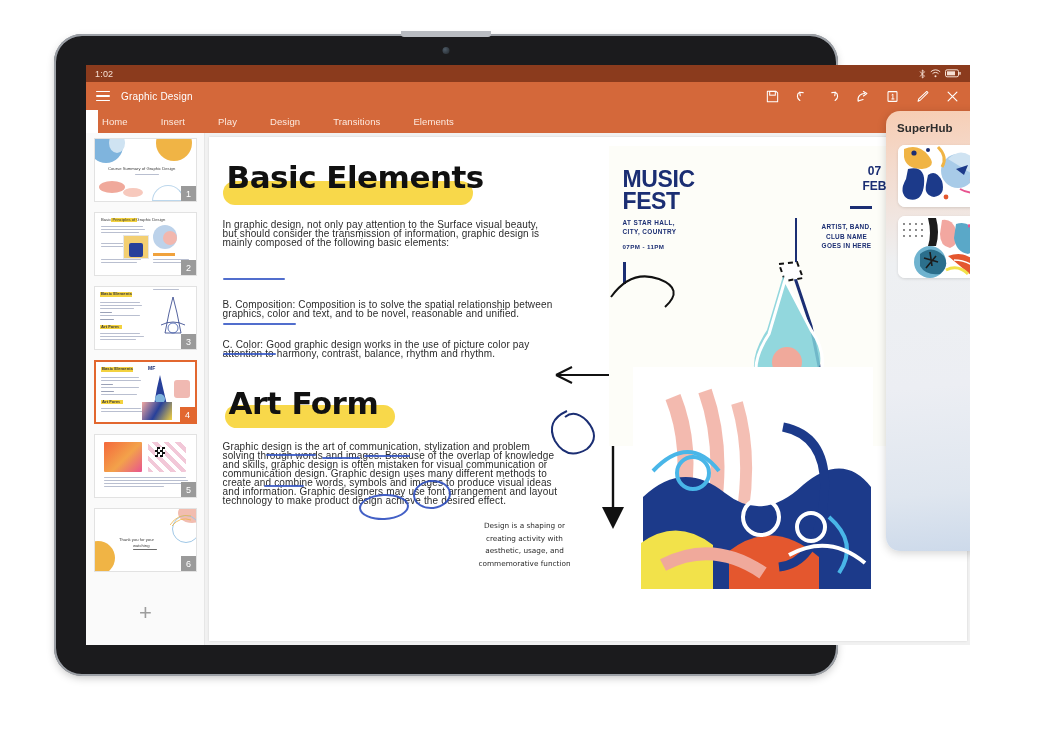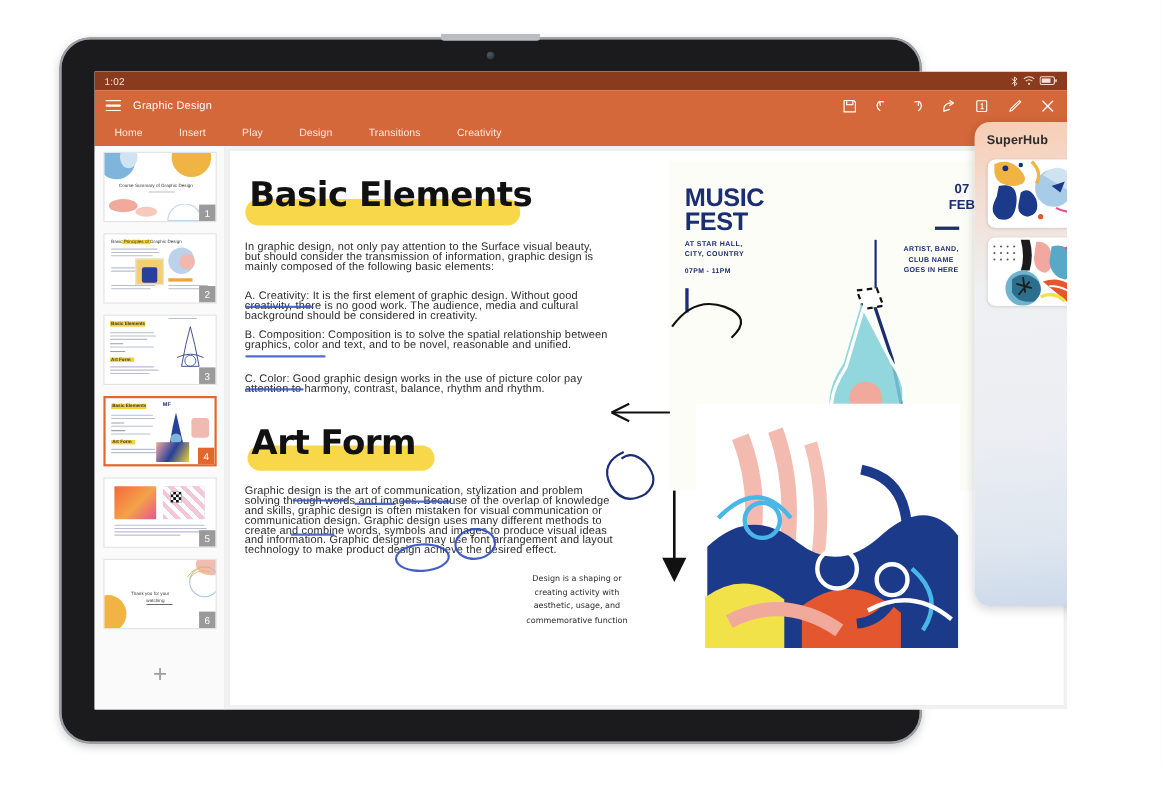--- a/index.html
+++ b/index.html
@@ -54,23 +54,23 @@
   .hamburger span{position:absolute;left:0;width:14px;height:1.6px;background:#fff;border-radius:1px;}
   .hamburger span:nth-child(1){top:0;}
   .hamburger span:nth-child(2){top:4.7px;}
   .hamburger span:nth-child(3){top:9.4px;}
   .doc-title{color:#fff;font-size:10px;margin-left:11px;letter-spacing:.2px;}
   .appbar-right{margin-left:auto;display:flex;align-items:center;gap:15px;}
   .tb-icon{width:15px;height:15px;cursor:pointer;display:block;}
   .tb-icon svg{display:block;}
 
   .ribbon{
-    position:absolute;left:0;top:45px;width:884px;height:23px;
+    position:absolute;left:12px;top:45px;width:884px;height:23px;
     background:#d4683a;display:flex;align-items:center;
-    padding-left:18px;box-sizing:border-box;
+    padding-left:4px;box-sizing:border-box;
   }
   .ribbon .tab{
     color:#fdeadf;font-size:9.5px;margin-right:33px;cursor:pointer;
     letter-spacing:.1px;
   }
   .ribbon .tab:last-child{margin-right:0;}
 
   
   .workspace{
     position:absolute;left:0;top:68px;width:884px;height:512px;
@@ -282,21 +282,21 @@
           </span>
         </div>
       </div>
 
       <div class="ribbon">
         <span class="tab">Home</span>
         <span class="tab">Insert</span>
         <span class="tab">Play</span>
         <span class="tab">Design</span>
         <span class="tab">Transitions</span>
-        <span class="tab">Creativity</span>
+        <span class="tab">Elements</span>
       </div>
 
       <div class="workspace">
 
         <div class="rail">
 
           <div class="thumb">
             <div class="mini">
               <div class="abs" style="left:-6px;top:-10px;width:34px;height:34px;border-radius:50%;background:#7fb4dd;"></div>
               <div class="abs" style="left:14px;top:-6px;width:16px;height:20px;border-radius:50%;background:#cfe3f2;"></div>
@@ -472,21 +472,20 @@
                 <path d="M20 104 Q56 66 86 104" stroke="#49b6e8" stroke-width="4" fill="none"></path>
                 <path d="M196 150 Q226 176 206 206" stroke="#49b6e8" stroke-width="4" fill="none"></path>
                 <path d="M156 188 Q196 166 232 196" stroke="#fff" stroke-width="4" fill="none"></path>
               </svg>
             </div>
 
             <div class="hl" style="left:14px;top:44px;width:250px;height:24px;"></div>
             <div class="big-title" style="left:18px;top:22px;">Basic Elements</div>
 
             <div class="body-txt" style="left:14px;top:83px;">In graphic design, not only pay attention to the Surface visual beauty, but should consider the transmission of information, graphic design is mainly composed of the following basic elements:</div>
-            <div class="body-txt" style="left:14px;top:128px;">A. Creativity: It is the first element of graphic design. Without good creativity, there is no good work. The audience, media and cultural background should be considered in creativity.</div>
             <div class="body-txt" style="left:14px;top:163px;">B. Composition: Composition is to solve the spatial relationship between graphics, color and text, and to be novel, reasonable and unified.</div>
             <div class="body-txt" style="left:14px;top:203px;">C. Color: Good graphic design works in the use of picture color pay attention to harmony, contrast, balance, rhythm and rhythm.</div>
 
             <div class="uline" style="left:14px;top:141px;width:62px;"></div>
             <div class="uline" style="left:14px;top:186px;width:73px;"></div>
             <div class="uline" style="left:14px;top:216px;width:53px;"></div>
 
             <div class="hl" style="left:16px;top:268px;width:170px;height:23px;"></div>
             <div class="big-title" style="left:20px;top:248px;">Art Form</div>
 

